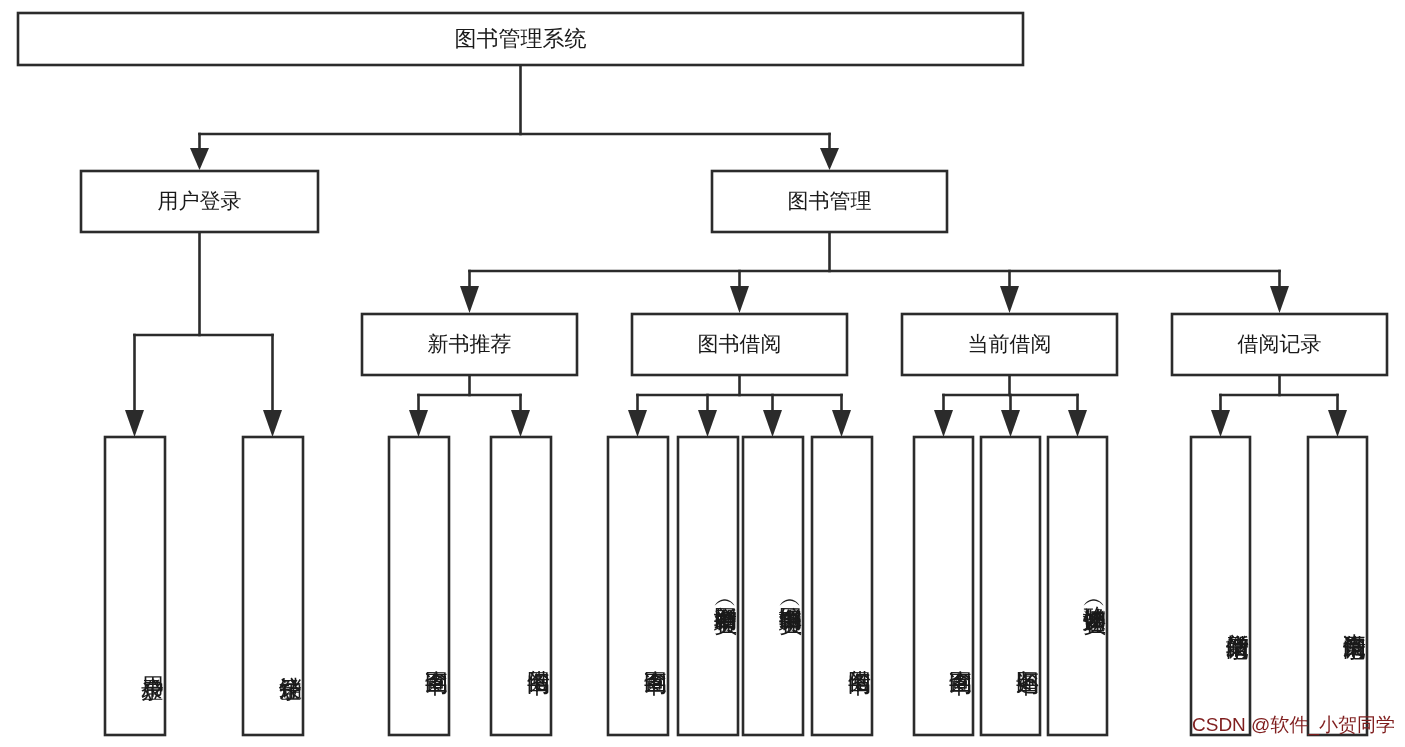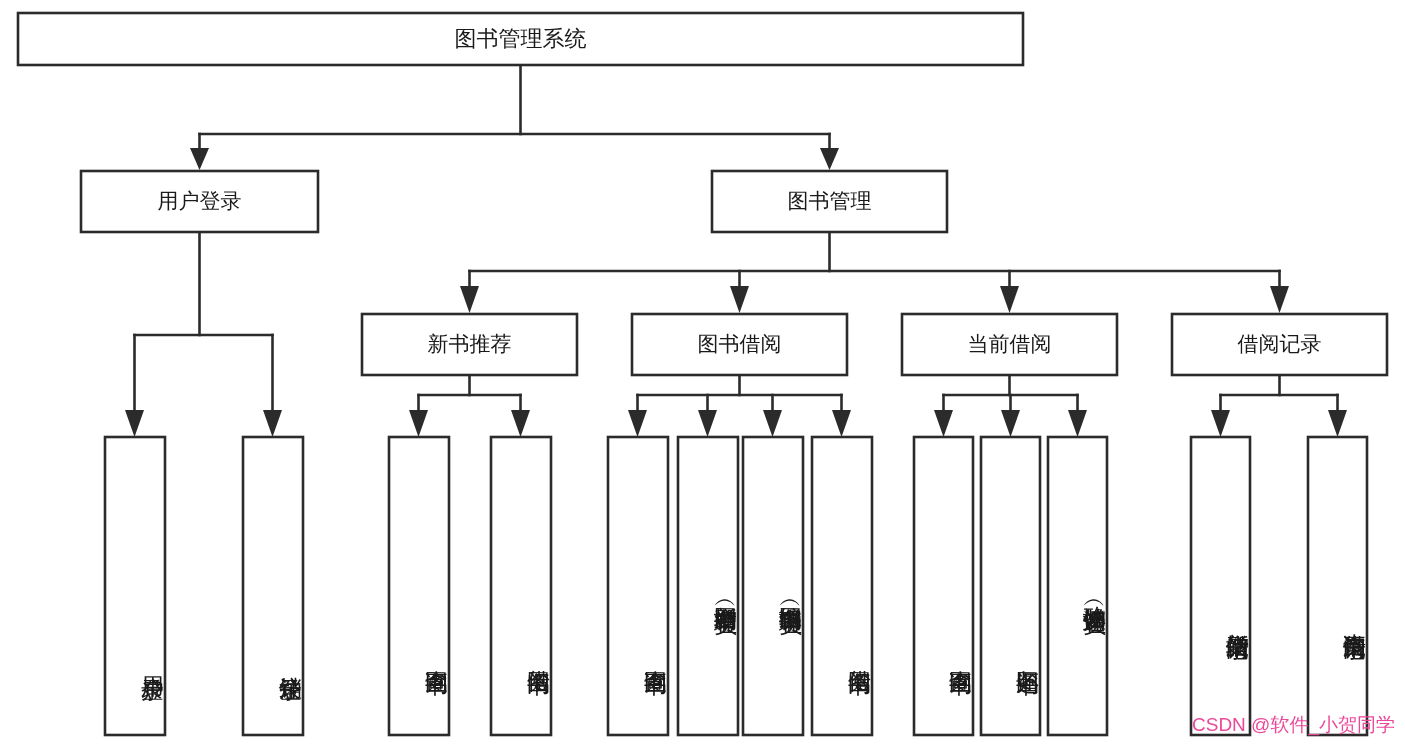--- a/index.html
+++ b/index.html
@@ -66,21 +66,21 @@
     white-space: nowrap;
     display: flex;
     align-items: flex-start;
     justify-content: center;
     pointer-events: none;
   }
   .watermark {
     position: absolute;
     font-family: "Liberation Sans", "DejaVu Sans", sans-serif;
     font-size: 19px;
-    color: #ec4899;
+    color: #7f1d1d;
     white-space: nowrap;
     left: 1192px;
     top: 712px;
   }
 </style>
 </head>
 <body>
 
 <div id="diagram-root">
 

